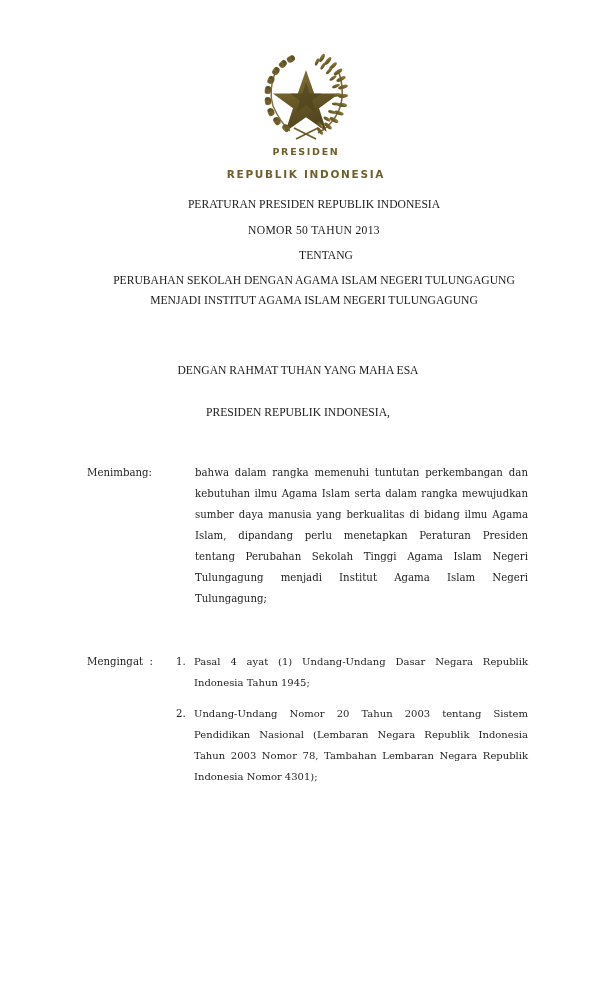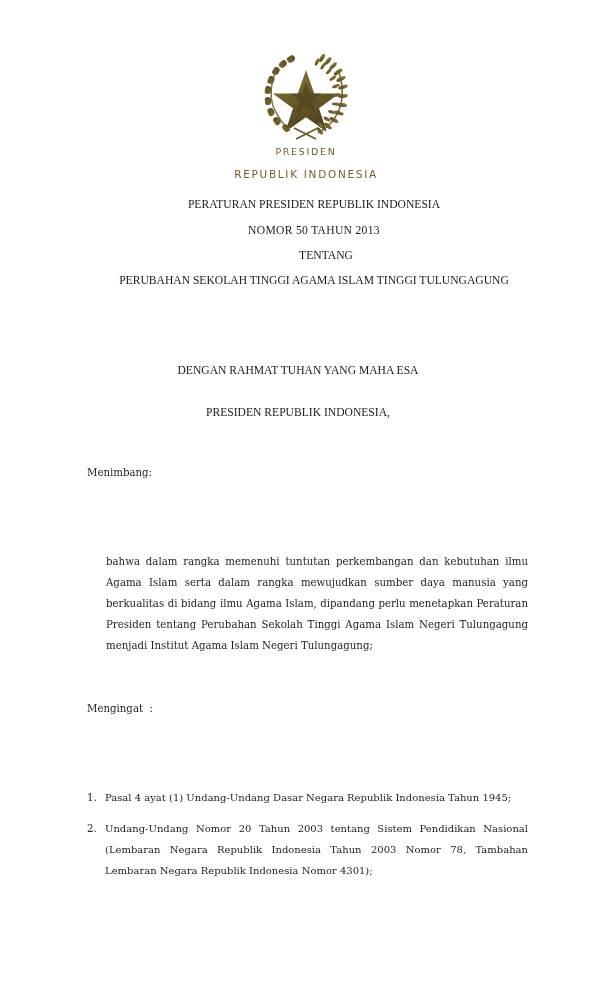--- a/index.html
+++ b/index.html
@@ -33,21 +33,21 @@
   }
   .emblem-wrap {
     width: 104px;
     height: 96px;
     margin: 0 auto;
   }
   .emblem-wrap svg { display: block; width: 104px; height: 96px; }
 
   .lh-line1, .lh-line2 {
     font-family: "DejaVu Sans", sans-serif;
-    font-weight: normal;
+    font-weight: bold;
     color: #6f5f2c;
     line-height: 1.12;
   }
   .lh-line1 {
     font-size: 9.5px;
     letter-spacing: 1.7px;
     margin-top: 3px;
   }
   .lh-line2 {
     font-size: 10.5px;
@@ -93,21 +93,20 @@
     left: 87px;
     width: 441px;
     font-family: "DejaVu Serif", serif;
     font-size: 10.2px;
     color: #1e1e1e;
   }
 
   .clause {
     display: flex;
     align-items: flex-start;
-    flex-direction: column;
   }
 
   .clause-label {
     flex: 0 0 89px;
     width: 89px;
     font-size: 10.2px;
     line-height: 21px;
     white-space: pre;
   }
 
@@ -309,21 +308,22 @@
     </div>
 
     <div class="lh-line1">PRESIDEN</div>
     <div class="lh-line2">REPUBLIK INDONESIA</div>
   </div>
 
   <div class="title-block">
     <div class="title-line">PERATURAN PRESIDEN REPUBLIK INDONESIA</div>
     <div class="title-line nomor">NOMOR  50  TAHUN  2013</div>
     <div class="title-line tentang">TENTANG</div>
-    <div class="title-line subject">PERUBAHAN SEKOLAH TINGGI AGAMA ISLAM TINGGI TULUNGAGUNG</div>
+    <div class="title-line subject">PERUBAHAN SEKOLAH DENGAN AGAMA ISLAM NEGERI TULUNGAGUNG</div>
+    <div class="title-line subject-last">MENJADI INSTITUT AGAMA ISLAM NEGERI TULUNGAGUNG</div>
   </div>
 
   <div class="decl rahmat">DENGAN RAHMAT TUHAN YANG MAHA ESA</div>
   <div class="decl presiden">PRESIDEN REPUBLIK INDONESIA,</div>
 
   <div class="body-area">
 
     <div class="clause">
       <div class="clause-label">Menimbang:</div>
       <div class="clause-body">

